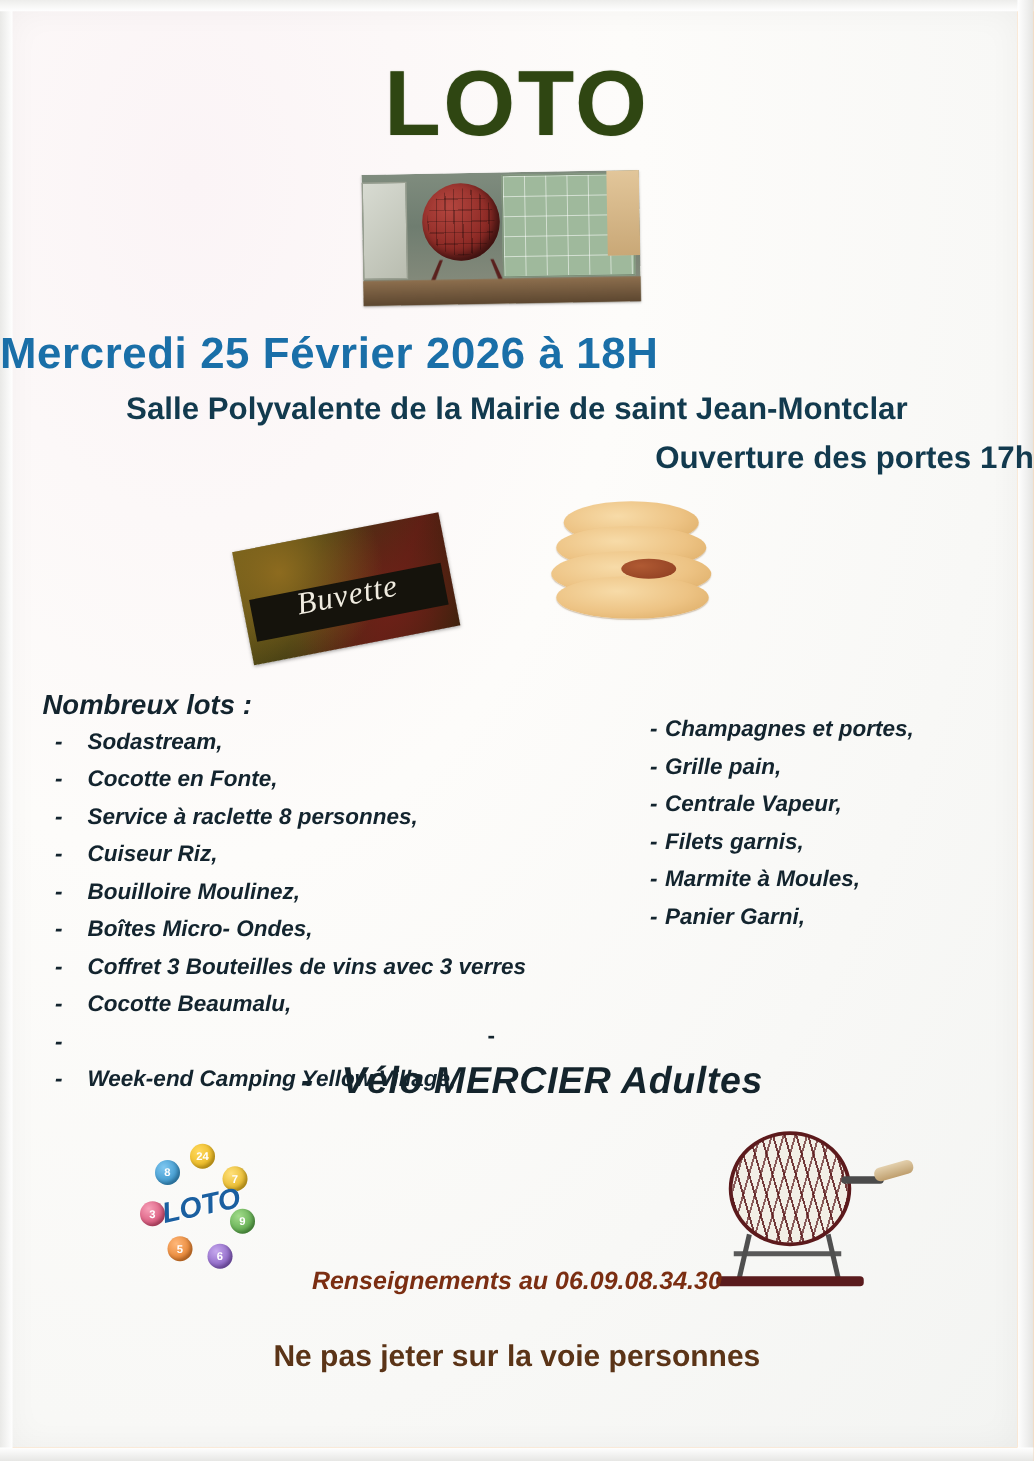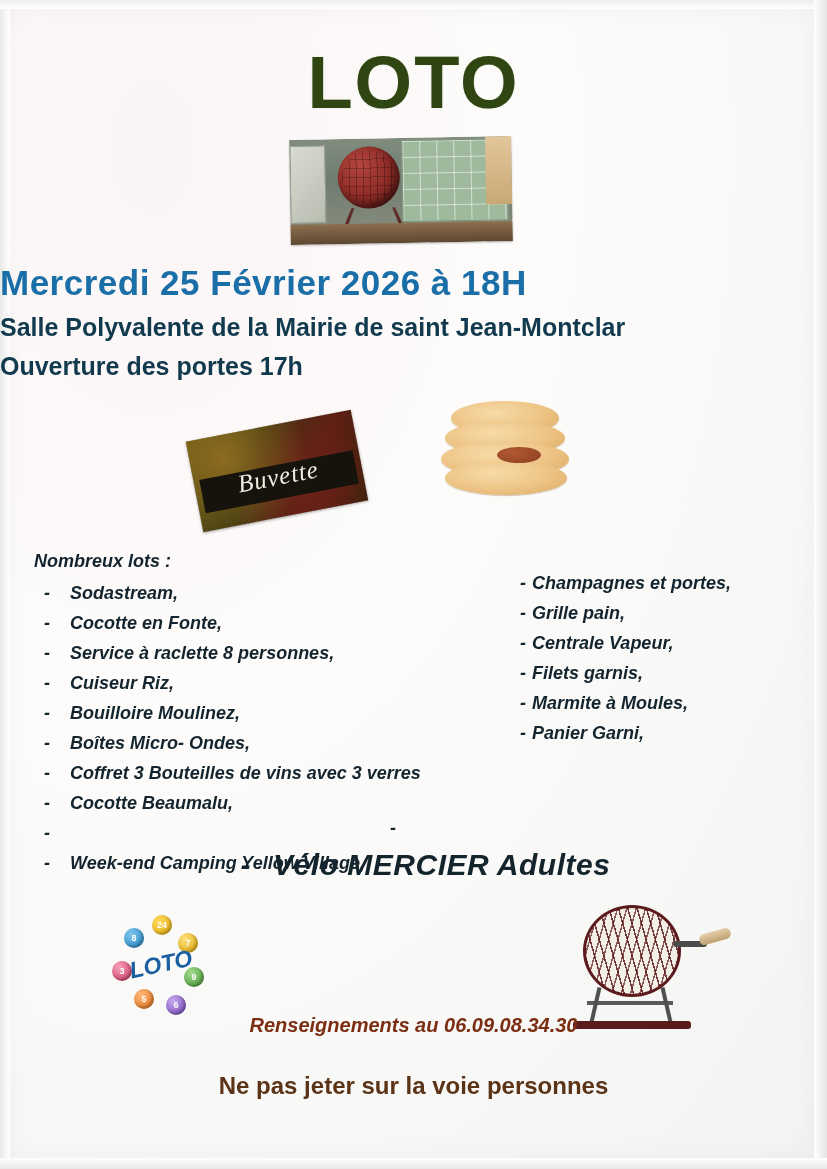--- a/index.html
+++ b/index.html
@@ -156,32 +156,32 @@
     font-weight: bold;
     font-size: 35px;
     color: #1a6fa8;
     letter-spacing: 0.5px;
   }
   .venue-line {
     position: absolute;
     top: 313px;
     left: 0;
     width: 827px;
-    text-align: left;
+    text-align: center;
     font-family: "Liberation Sans", sans-serif;
     font-weight: bold;
     font-size: 25px;
     color: #123a4e;
   }
   .doors-line {
     position: absolute;
     top: 352px;
     left: 0;
     width: 827px;
-    text-align: left;
+    text-align: right;
     font-family: "Liberation Sans", sans-serif;
     font-weight: bold;
     font-size: 25px;
     color: #123a4e;
   }
 
   
   .buvette {
     position: absolute;
     left: 193px;
@@ -242,21 +242,21 @@
   }
 
   
   .lots-title {
     position: absolute;
     left: 34px;
     top: 551px;
     font-family: "Liberation Sans", sans-serif;
     font-style: italic;
     font-weight: bold;
-    font-size: 18px;
+    font-size: 22px;
     color: #13242e;
   }
   .list-col {
     position: absolute;
     font-family: "Liberation Sans", sans-serif;
     font-style: italic;
     font-weight: bold;
     font-size: 18px;
     color: #13242e;
   }

